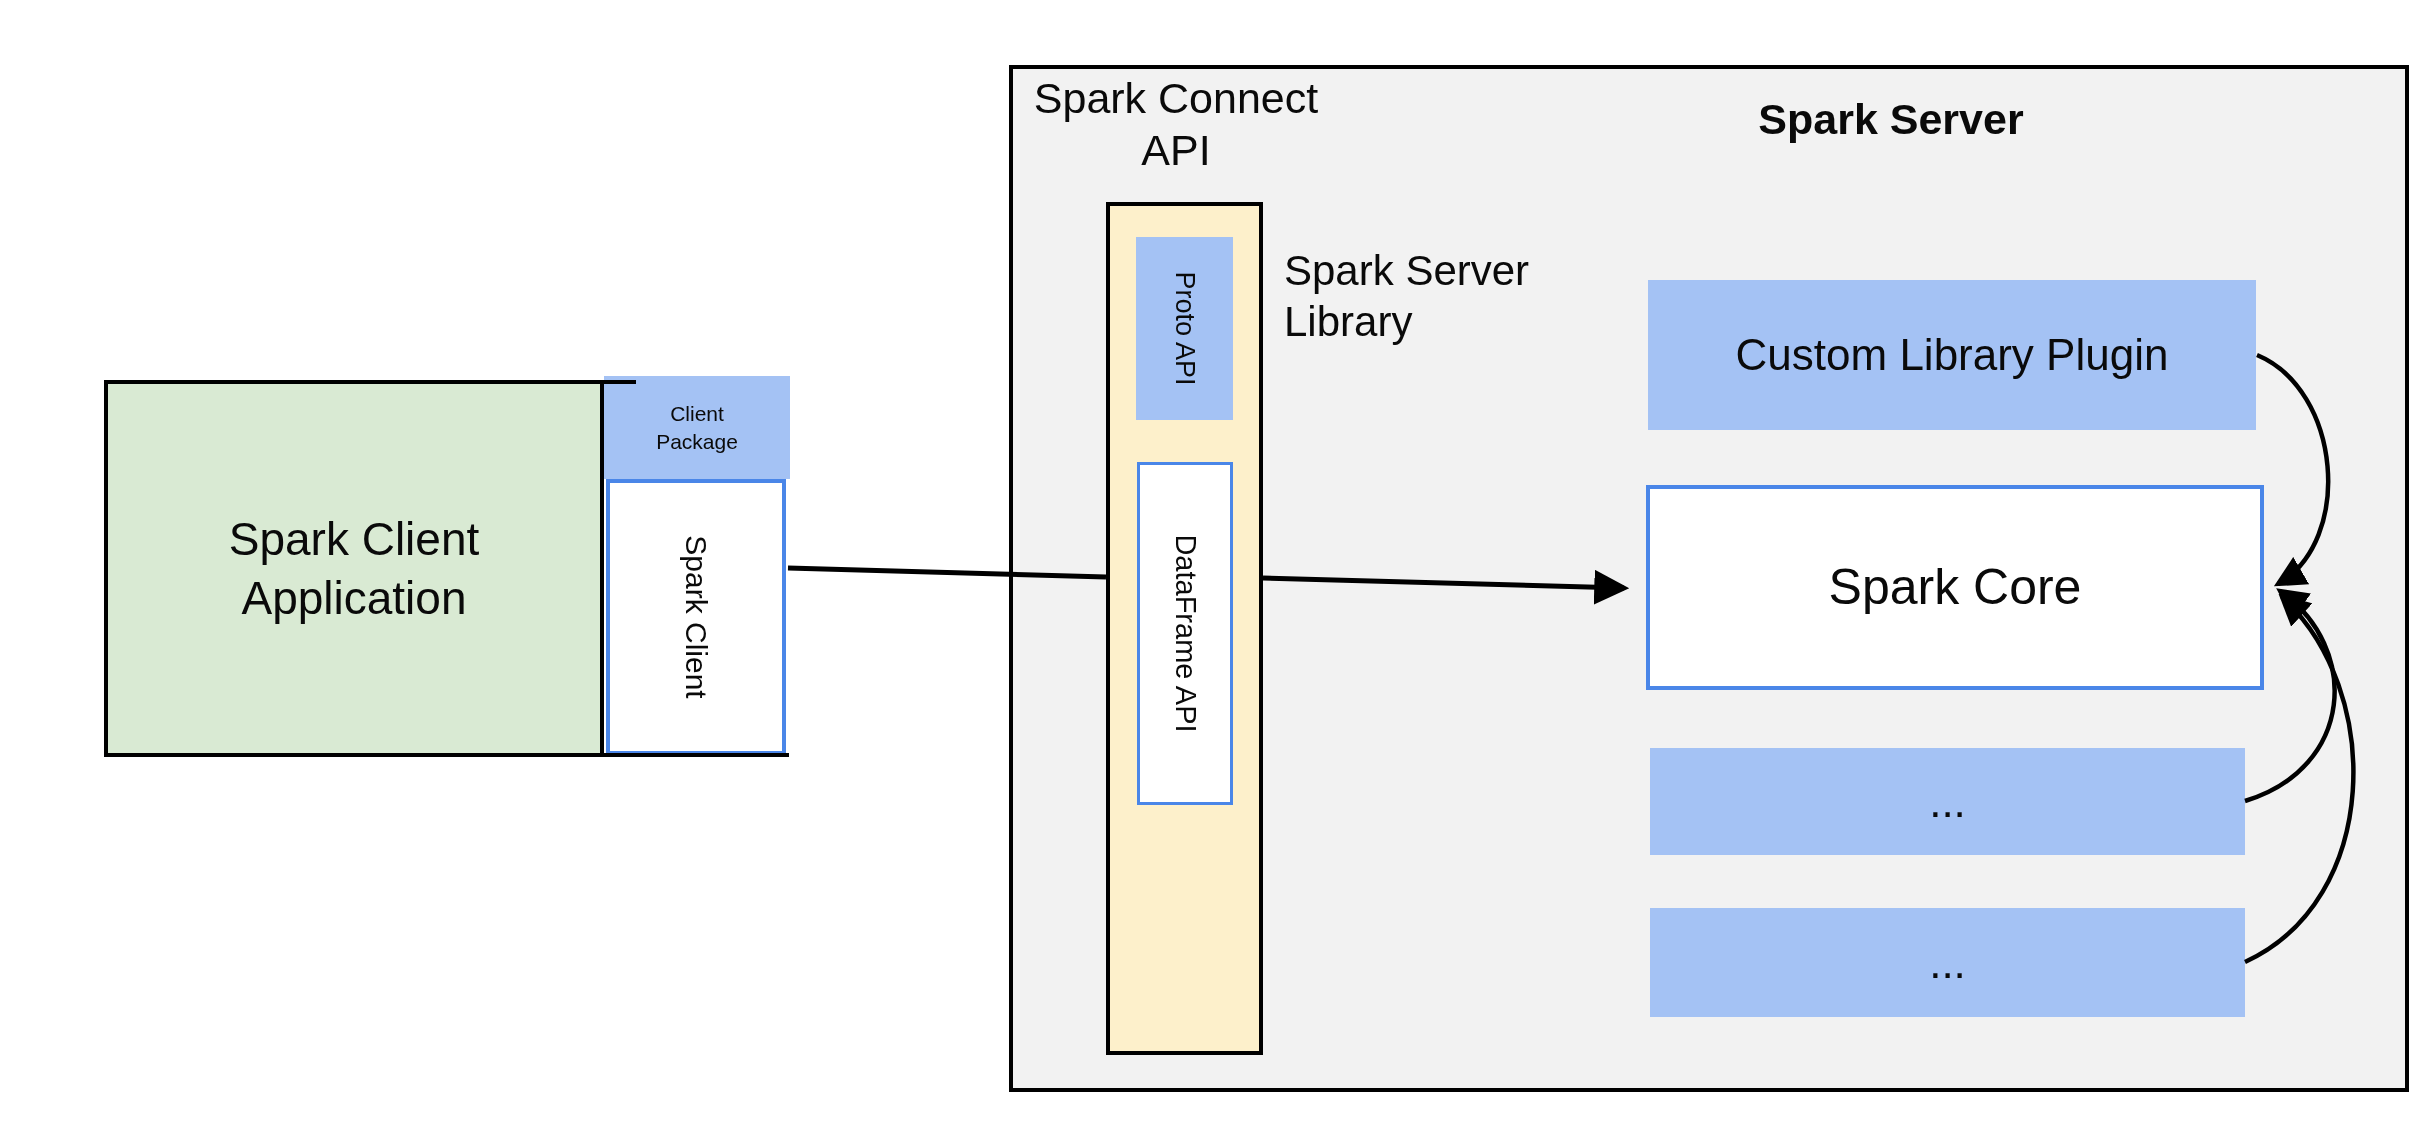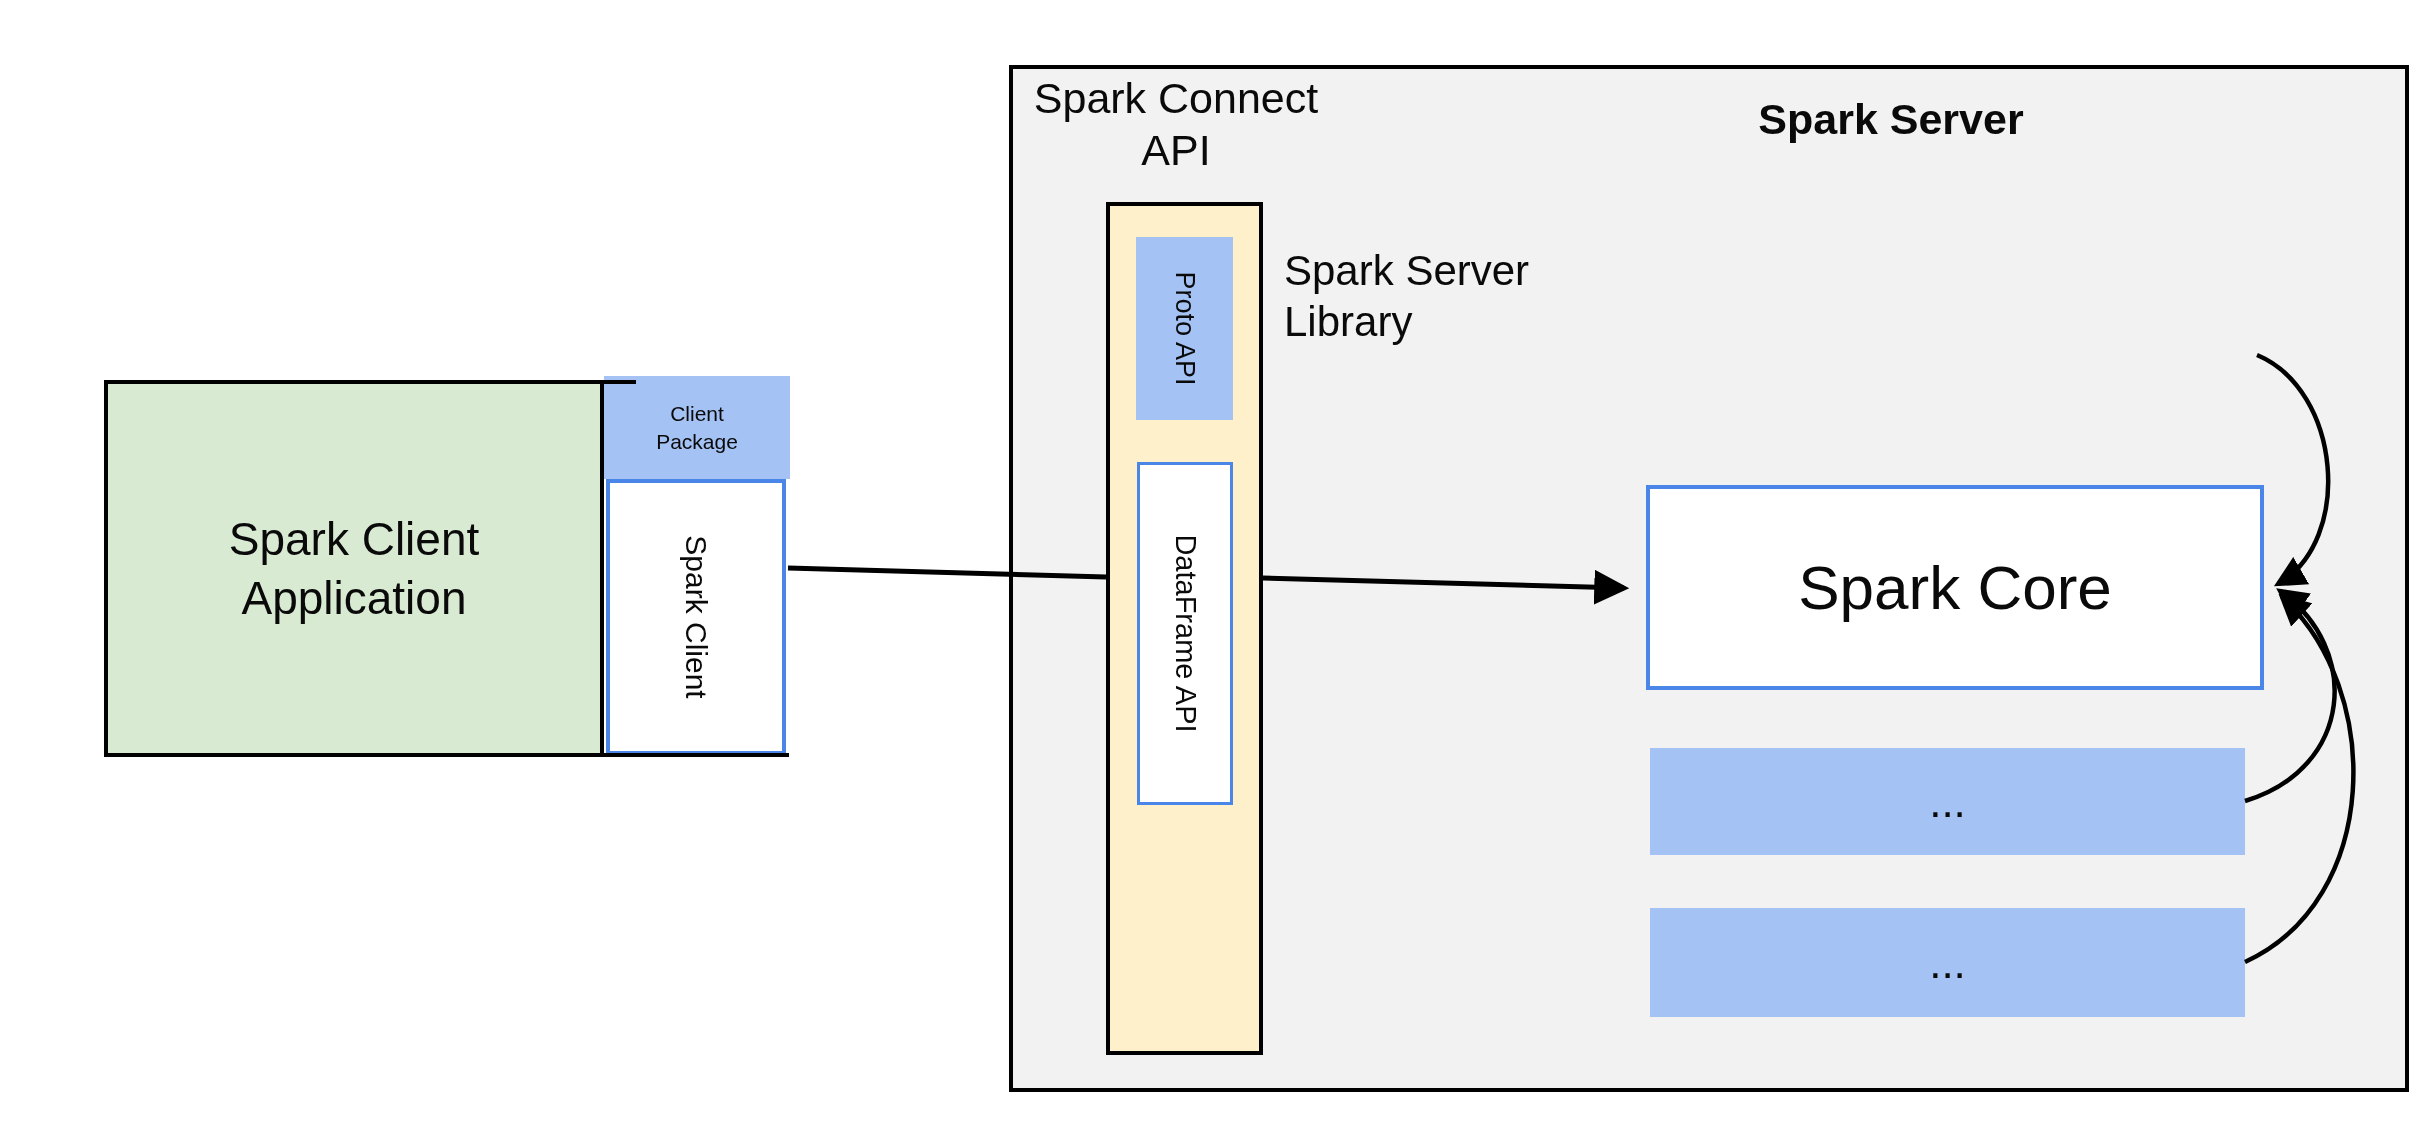--- a/index.html
+++ b/index.html
@@ -60,22 +60,23 @@
   <div class="abs yellow-box" style="left:1070px; top:202px; width:157px; height:853px;"></div>
 
   <div class="abs blue-box flexc vertical-label" style="left:1100px; top:237px; width:97px; height:183px;">
     <span style="font-size:27px;">Proto API</span>
   </div>
 
   <div class="abs white-box flexc vertical-label" style="left:1101px; top:462px; width:96px; height:343px; border-width:3px;">
     <span style="font-size:29px;">DataFrame API</span>
   </div>
 
+  <div class="abs blue-box flexc lbl" style="left:1612px; top:280px; width:608px; height:150px; font-size:44px;">Custom Library Plugin</div>
 
-  <div class="abs white-box flexc lbl" style="left:1610px; top:485px; width:618px; height:205px; font-size:62px;">Spark Core</div>
+  <div class="abs white-box flexc lbl" style="left:1610px; top:485px; width:618px; height:205px; font-size:50px;">Spark Core</div>
 
   <div class="abs blue-box flexc lbl" style="left:1614px; top:748px; width:595px; height:107px; font-size:44px;">...</div>
 
   <div class="abs blue-box flexc lbl" style="left:1614px; top:908px; width:595px; height:109px; font-size:44px;">...</div>
 
   <svg class="overlay" width="2435" height="1135" viewBox="0 0 2435 1135">
     <defs>
       <marker id="arrowhead" viewBox="0 0 10 10" refX="8.5" refY="5" markerWidth="7" markerHeight="7" orient="auto-start-reverse">
         <path d="M 0 0 L 10 5 L 0 10 z" fill="#000000"></path>
       </marker>

